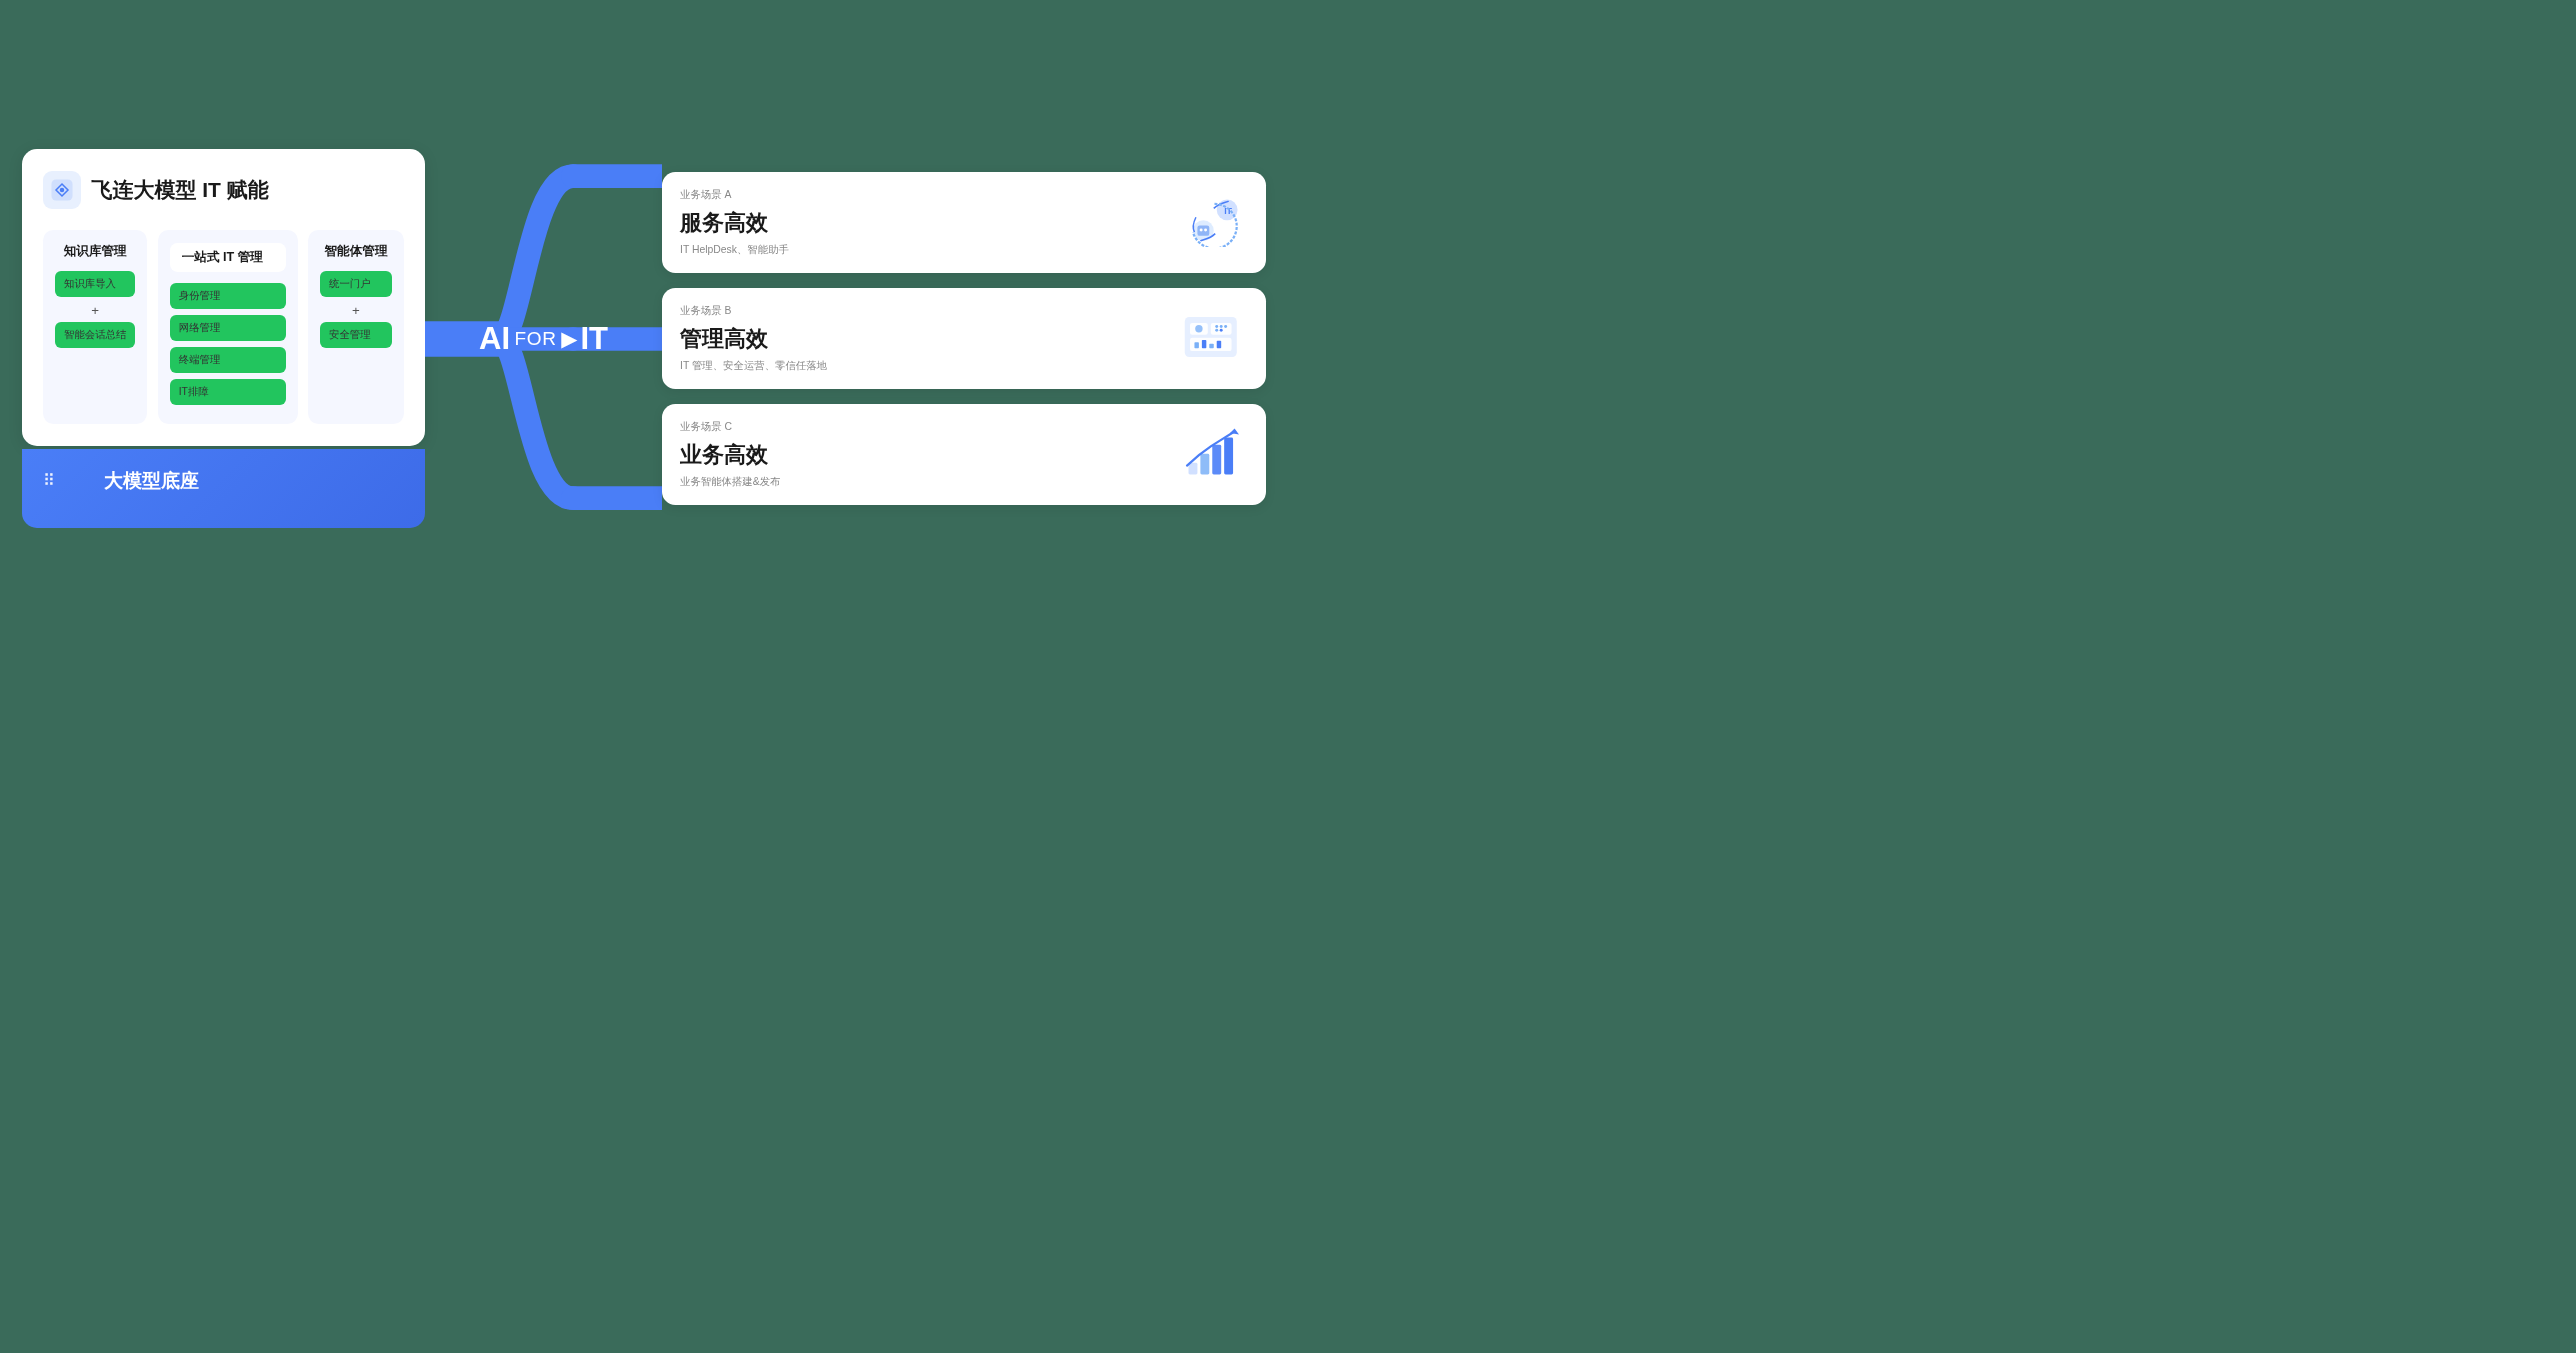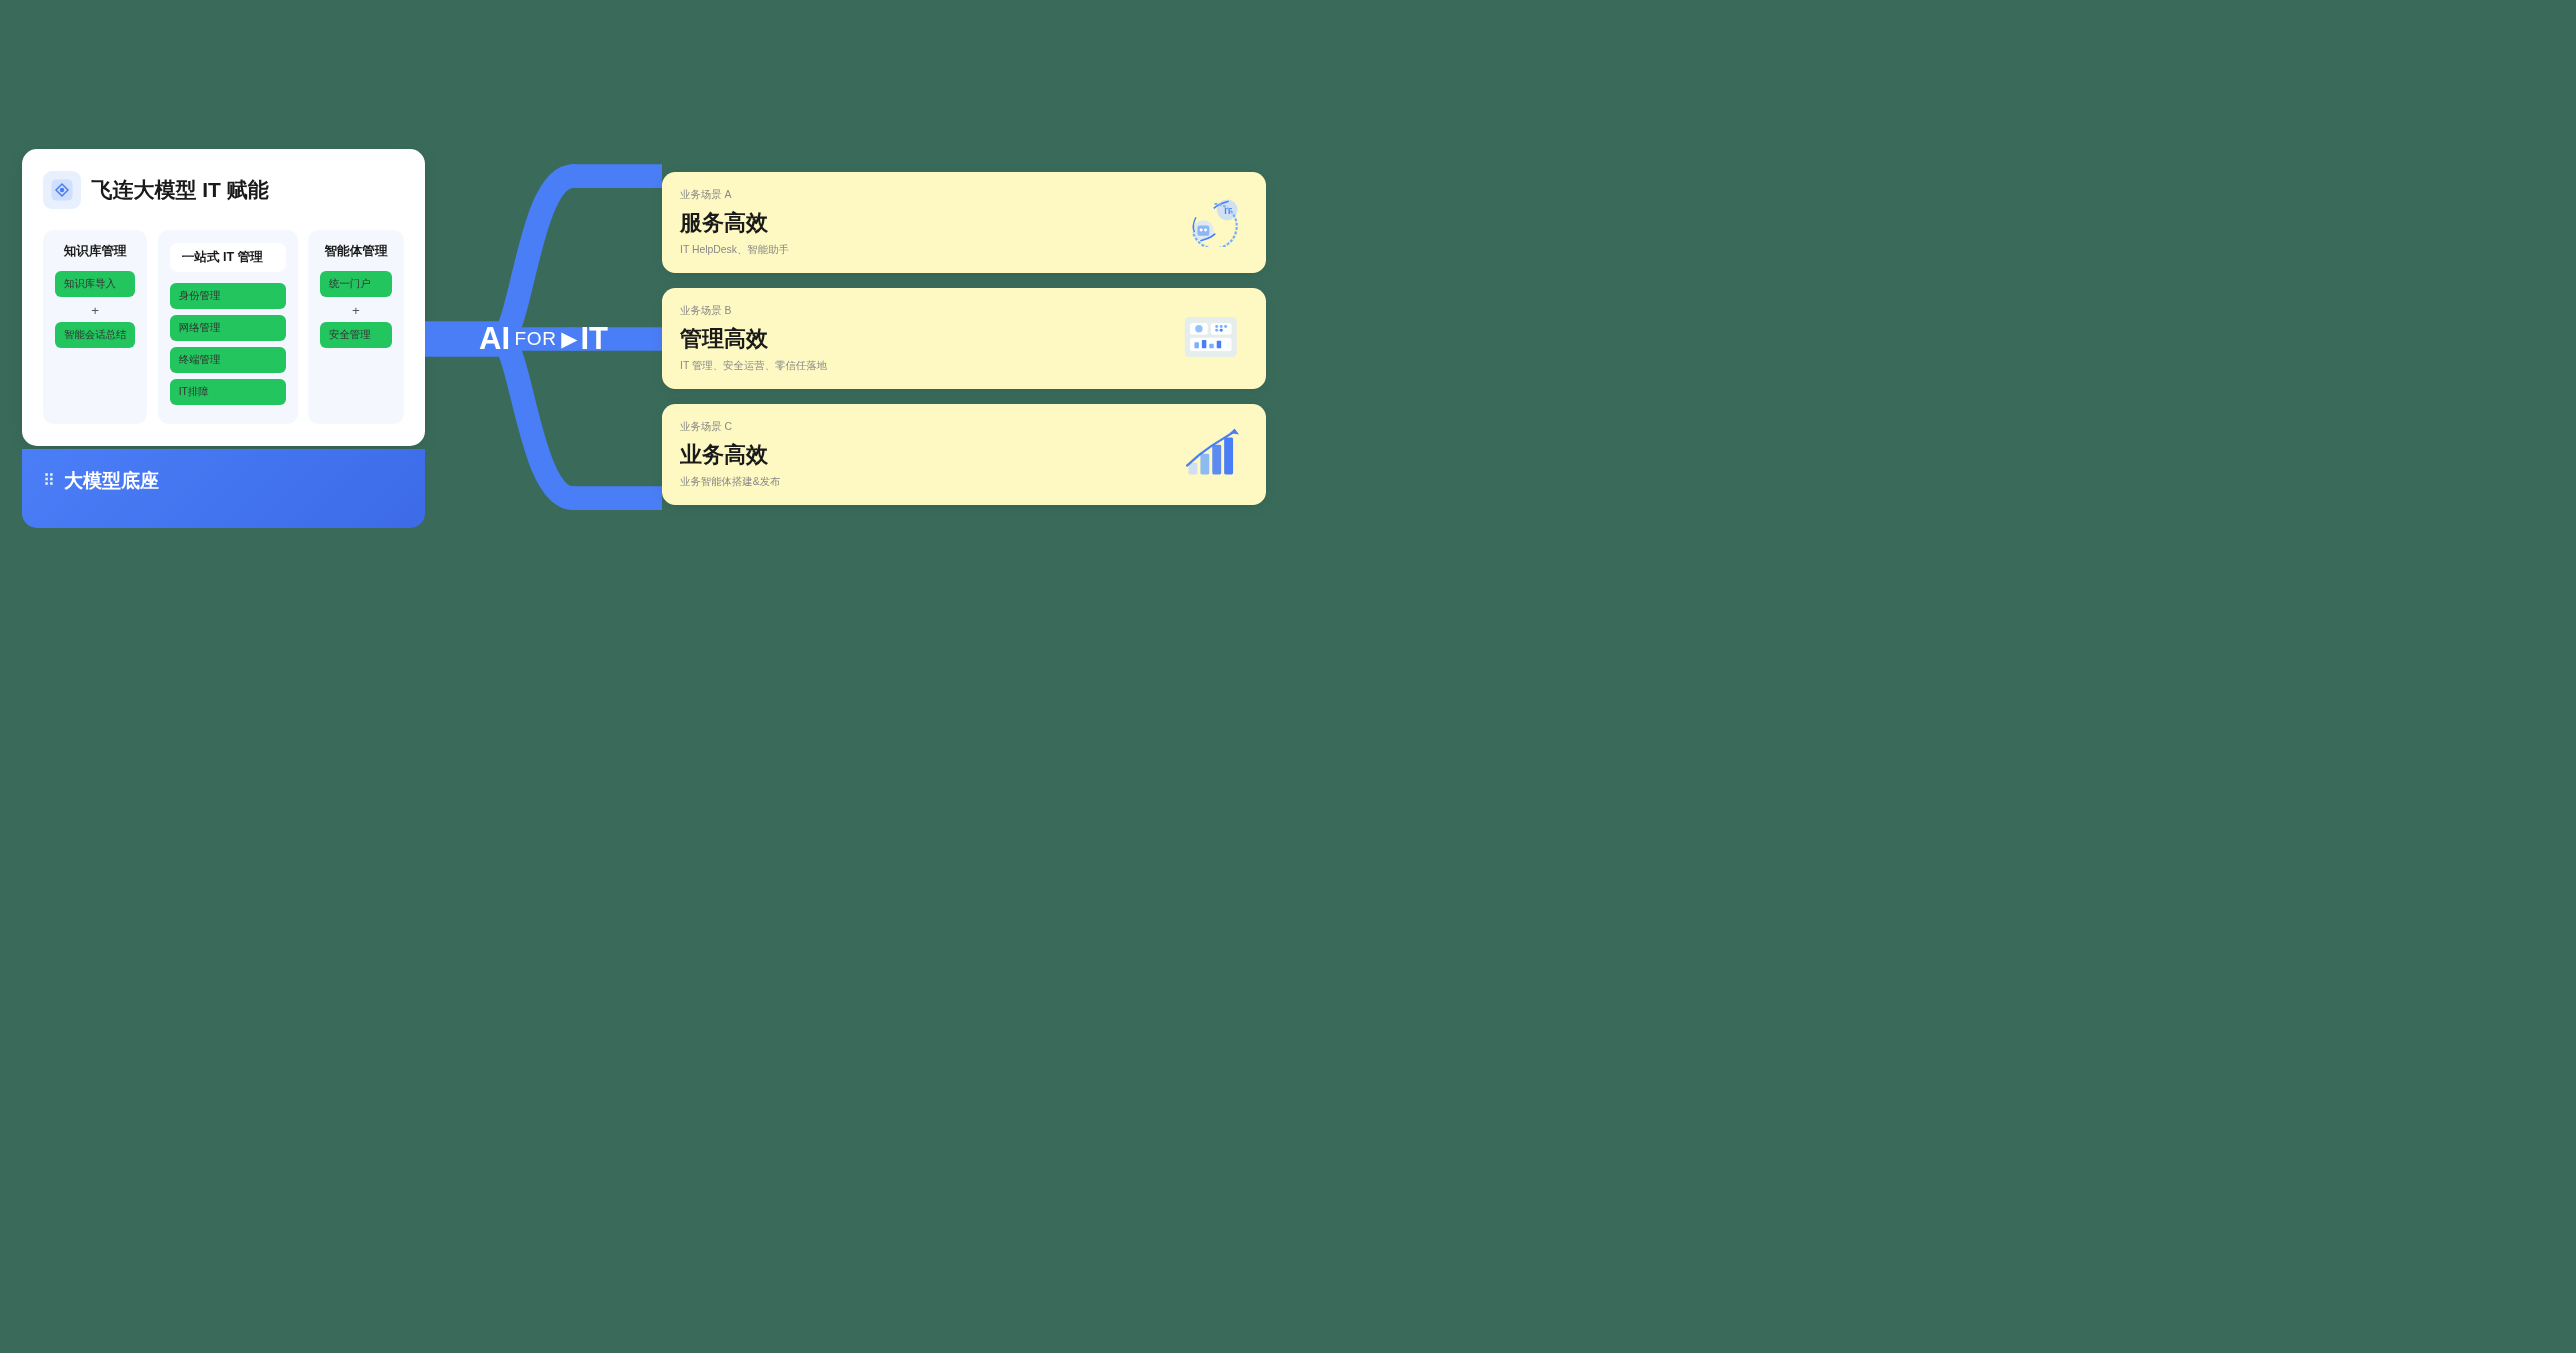--- a/index.html
+++ b/index.html
@@ -149,20 +149,21 @@
     .grid-icon {
       color: white;
       font-size: 16.3px;
       opacity: 0.9;
     }
 
     .bottom-card-title {
       font-size: 19px;
       font-weight: 700;
       color: white;
+      margin-left: 40px;
     }
 
     .bottom-card-items {
       display: flex;
       gap: 12px;
     }
 
     .llm-box {
       background: white;
       border-radius: 9px;
@@ -233,21 +234,21 @@
 
     
     .right-panel {
       display: flex;
       flex-direction: column;
       gap: 15px;
       flex: 1;
     }
 
     .scenario-card {
-      background: #fef9c3;
+      background: #ffffff;
       border-radius: 13.3px;
       padding: 16.3px 18px;
       box-shadow: 0 2.2px 10.4px rgba(0,0,0,0.08);
       display: flex;
       align-items: center;
       justify-content: space-between;
       position: relative;
       gap: 8px;
     }
 

